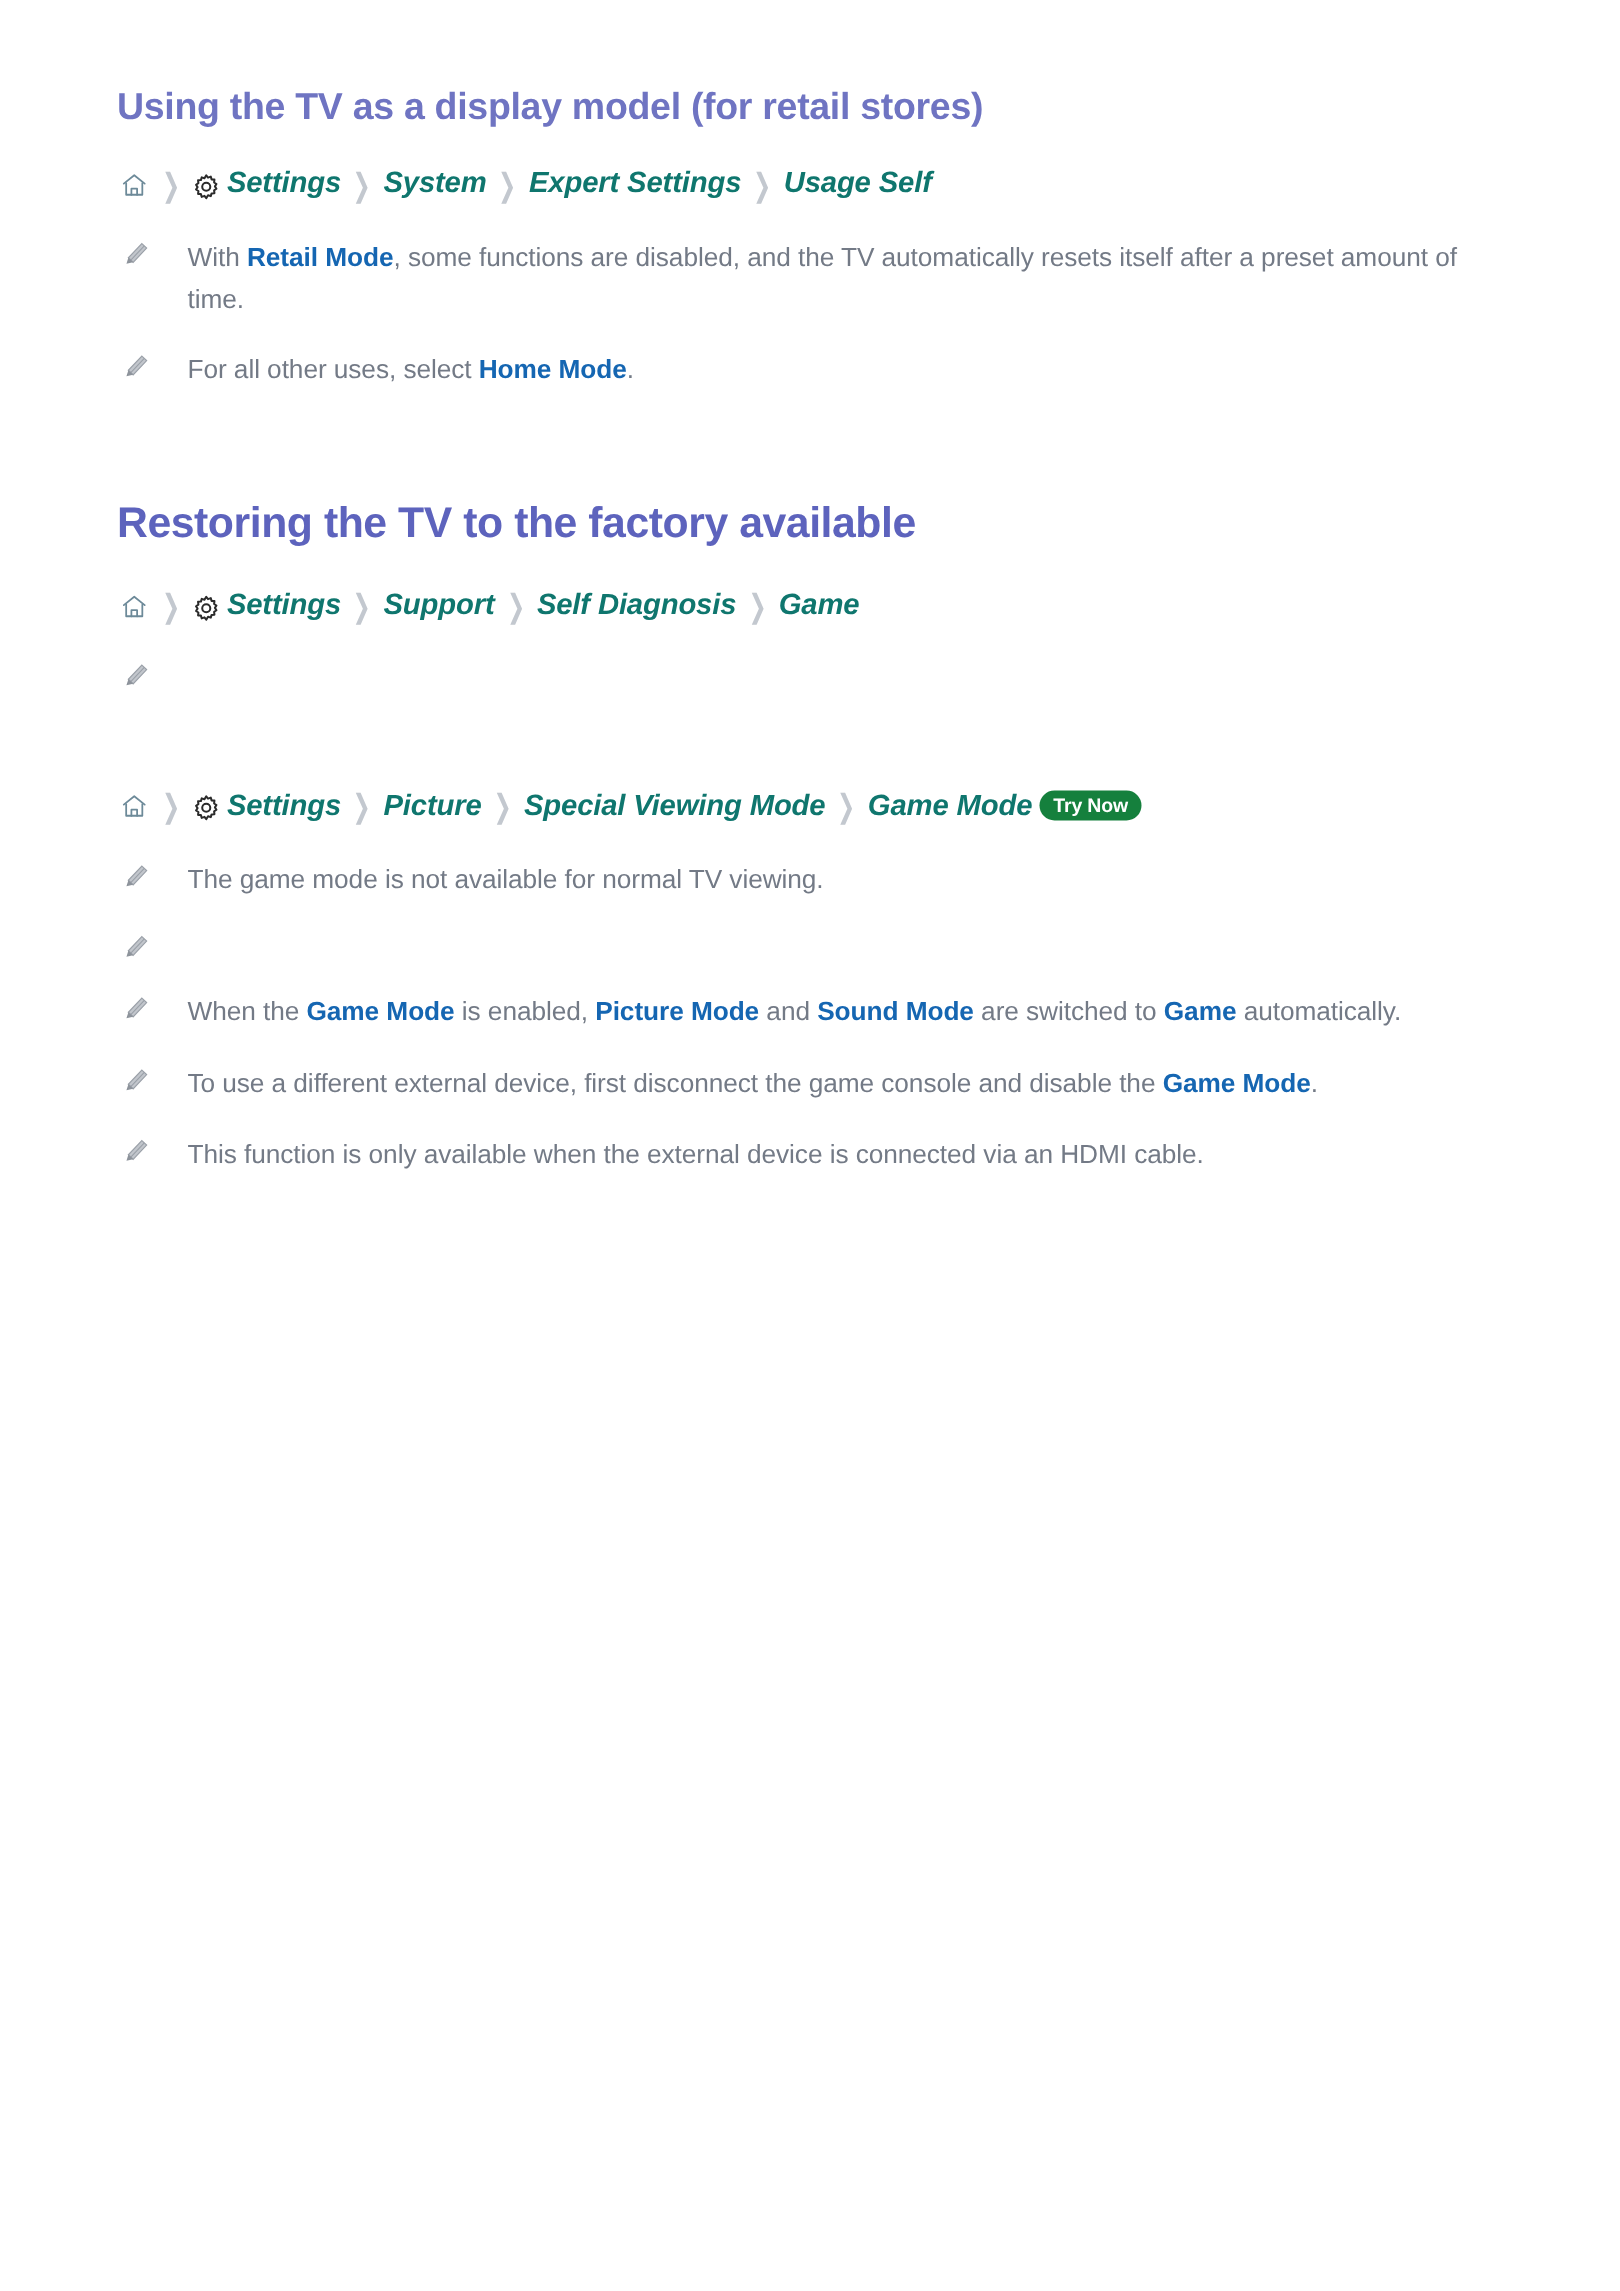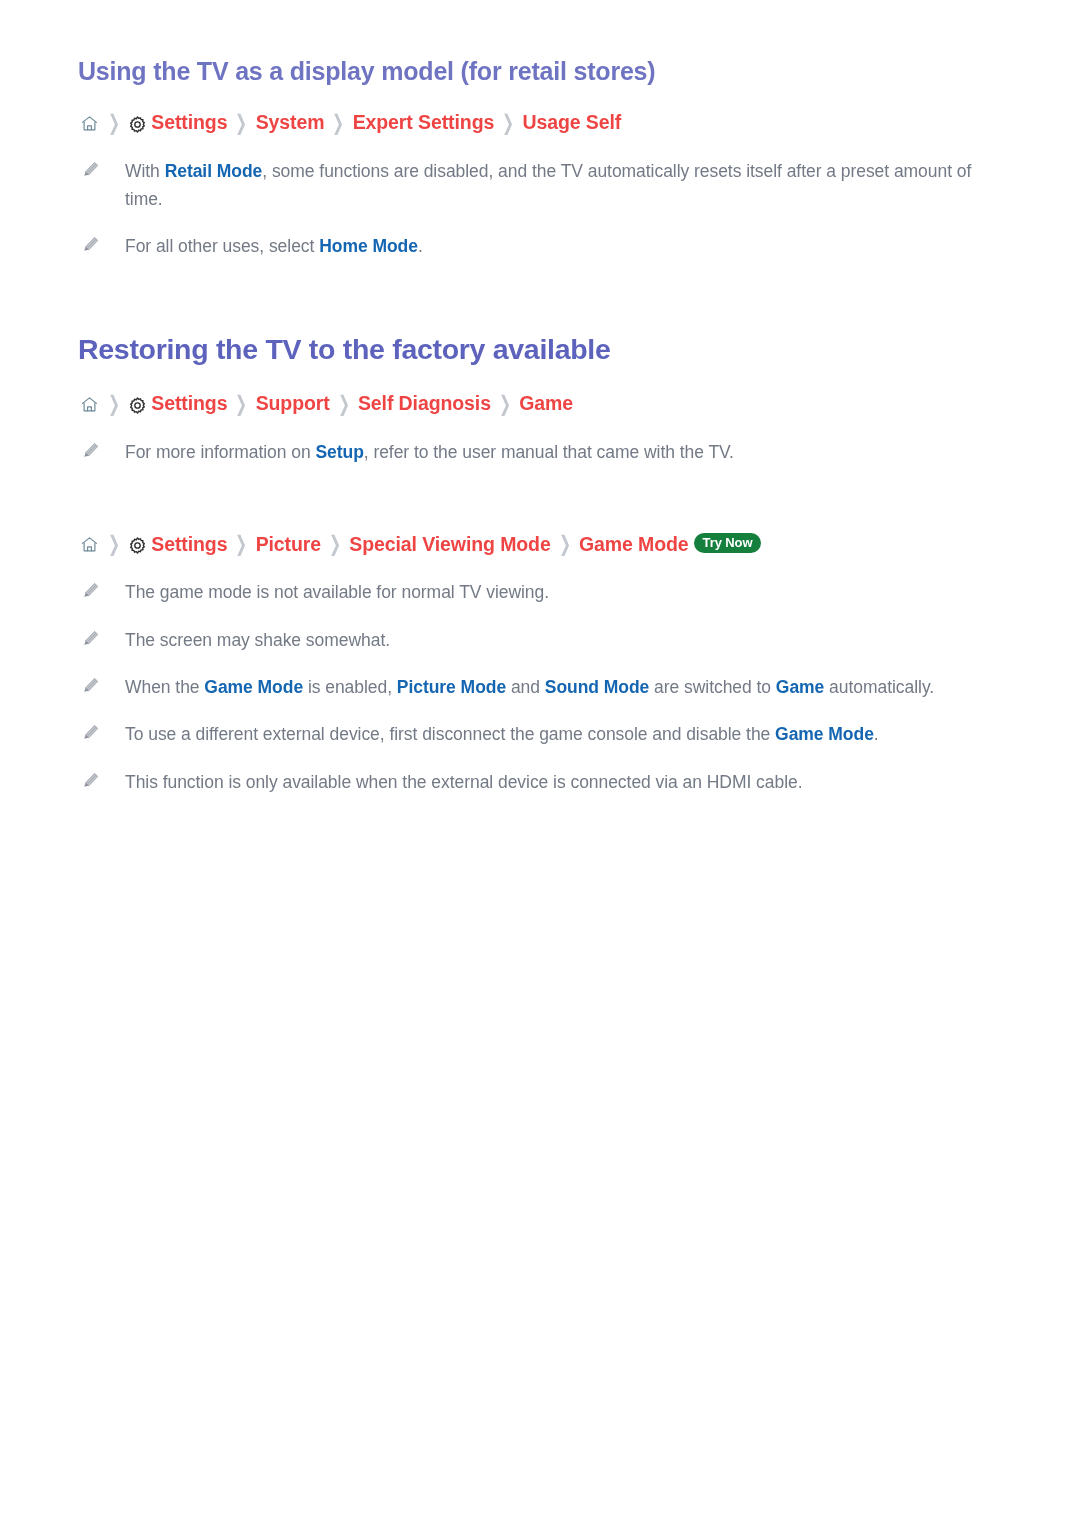--- a/index.html
+++ b/index.html
@@ -44,25 +44,26 @@
 
   
   .crumbs {
     display: flex;
     align-items: center;
     flex-wrap: wrap;
     margin: 0 0 14px 2px;
     line-height: 1;
   }
   .crumb-link {
-    color: #ef4444;
+    color: #0f766e;
     font-size: 19.5px;
     font-weight: 600;
     letter-spacing: -0.1px;
     white-space: nowrap;
+    font-style: italic;
   }
   .crumb-sep {
     display: inline-block;
     color: #c3c8cf;
     font-size: 17px;
     font-weight: 400;
     margin: 0 7px;
     transform: scaleX(0.85) scaleY(1.25);
   }
   .home-icon {
@@ -202,21 +203,20 @@
           <span class="crumb-link">Game</span>
         </div>
         <div class="bullet">
           <span class="bullet-icon"><svg width="19" height="19" viewBox="0 0 24 24">
               <g transform="rotate(8 12 12)">
                 <path d="M14.6 2.6l4.5 3.2-9.6 13.4-4.5-3.2z" fill="#c2c6cc" stroke="#9aa0a8" stroke-width="1"></path>
                 <path d="M16.9 4.2l-9.6 13.4" stroke="#9aa0a8" stroke-width="0.9" fill="none"></path>
                 <path d="M5 16l4.5 3.2-5.4 2z" fill="#8d939b"></path>
               </g>
             </svg></span>
-          <div class="bullet-text"><span>For more information on </span><b>Setup</b><span>, refer to the user manual that came with the TV.</span></div>
         </div>
       </div>
       <div class="section">
         <div class="sec-gap-2"></div>
         <div class="crumbs">
           <span class="home-icon">
             <svg width="19" height="19" viewBox="0 0 24 24" fill="none" stroke="#6d8a99" stroke-width="1.5" stroke-linecap="round" stroke-linejoin="round">
               <path d="M3.2 10.6 12 3.6l8.8 7"></path>
               <path d="M5.2 10.2V20h13.6v-9.8"></path>
               <path d="M9.6 20v-5.1h4.8V20"></path>
@@ -249,21 +249,20 @@
           <div class="bullet-text"><span>The game mode is not available for normal TV viewing.</span></div>
         </div>
         <div class="bullet">
           <span class="bullet-icon"><svg width="19" height="19" viewBox="0 0 24 24">
               <g transform="rotate(8 12 12)">
                 <path d="M14.6 2.6l4.5 3.2-9.6 13.4-4.5-3.2z" fill="#c2c6cc" stroke="#9aa0a8" stroke-width="1"></path>
                 <path d="M16.9 4.2l-9.6 13.4" stroke="#9aa0a8" stroke-width="0.9" fill="none"></path>
                 <path d="M5 16l4.5 3.2-5.4 2z" fill="#8d939b"></path>
               </g>
             </svg></span>
-          <div class="bullet-text"><span>The screen may shake somewhat.</span></div>
         </div>
         <div class="bullet">
           <span class="bullet-icon"><svg width="19" height="19" viewBox="0 0 24 24">
               <g transform="rotate(8 12 12)">
                 <path d="M14.6 2.6l4.5 3.2-9.6 13.4-4.5-3.2z" fill="#c2c6cc" stroke="#9aa0a8" stroke-width="1"></path>
                 <path d="M16.9 4.2l-9.6 13.4" stroke="#9aa0a8" stroke-width="0.9" fill="none"></path>
                 <path d="M5 16l4.5 3.2-5.4 2z" fill="#8d939b"></path>
               </g>
             </svg></span>
           <div class="bullet-text"><span>When the </span><b>Game Mode</b><span> is enabled, </span><b>Picture Mode</b><span> and </span><b>Sound Mode</b><span> are switched to </span><b>Game</b><span> automatically.</span></div>

